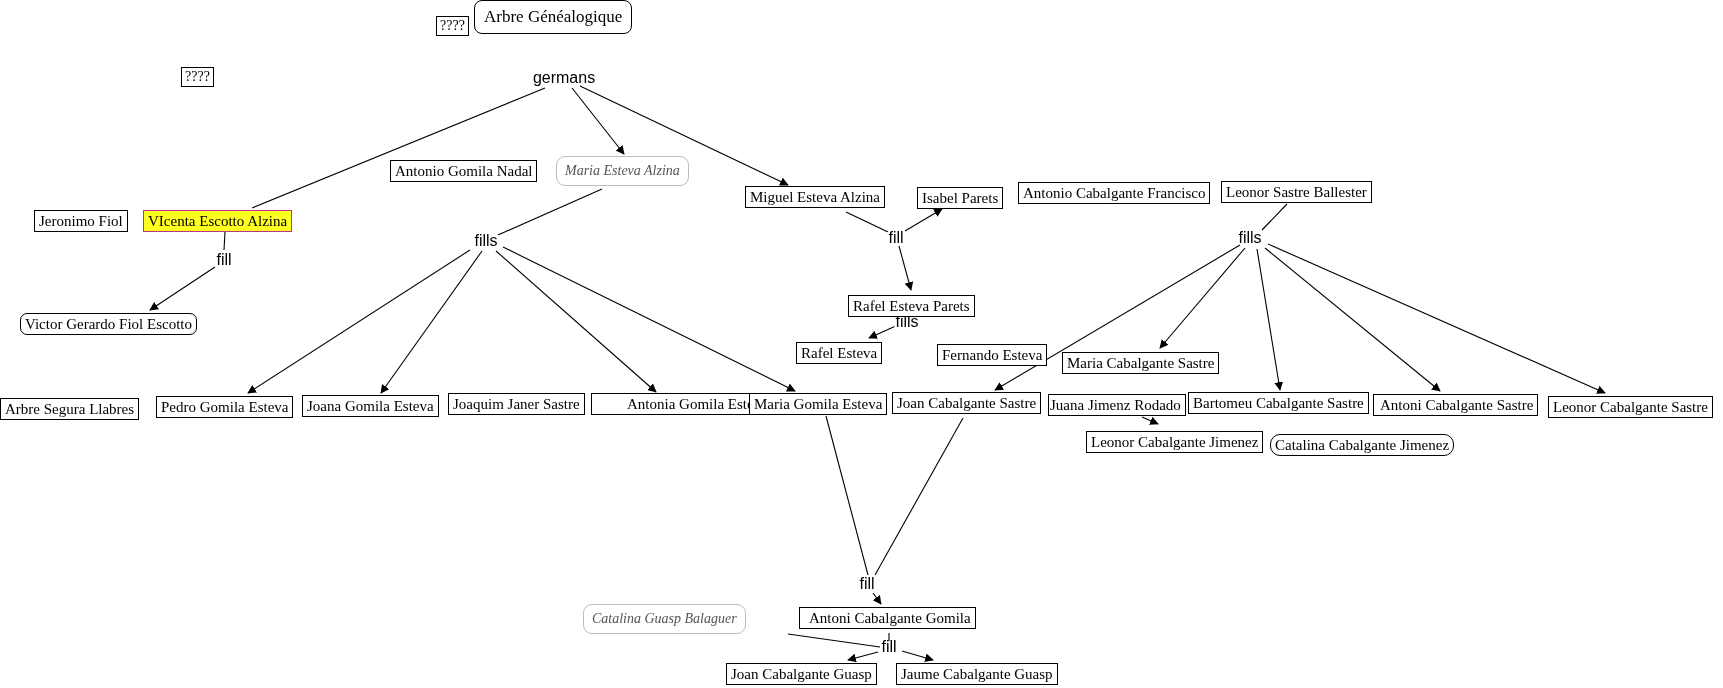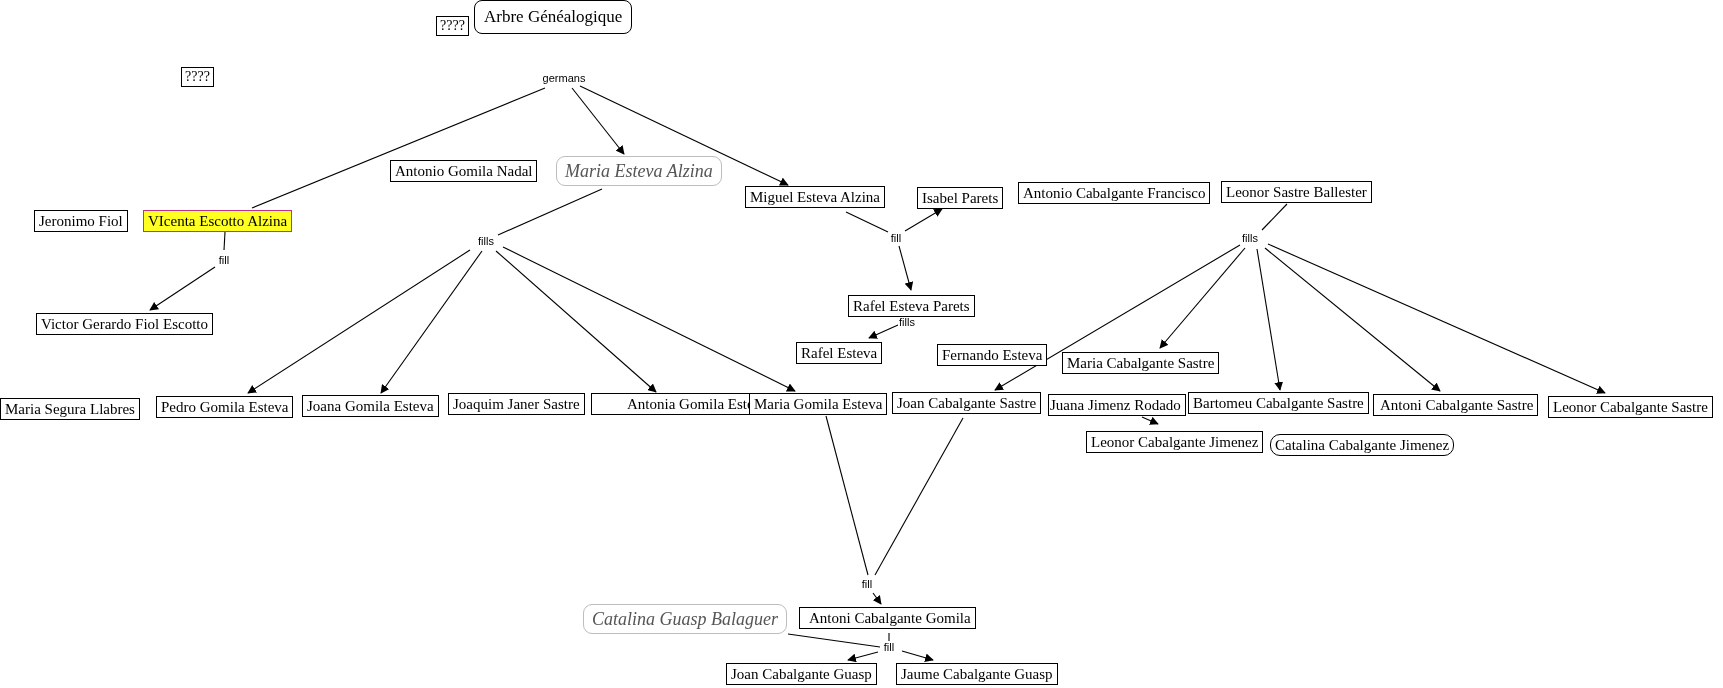--- a/index.html
+++ b/index.html
@@ -1,23 +1,23 @@
 <!DOCTYPE html>
 <html><head>
 <meta charset="utf-8">
 <style>
   html, body { margin:0; padding:0; background:#ffffff; }
   body { width:1723px; height:688px; position:relative; overflow:hidden; font-family:"Liberation Serif", serif; }
   #edges { position:absolute; left:0; top:0; width:1723px; height:688px; }
   .node { position:absolute; box-sizing:border-box; border:1px solid #000; background:#fff; color:#000;
           font-family:"Liberation Serif", serif; font-size:15px; line-height:18px; padding:1px 4px; white-space:nowrap; cursor:pointer; }
-  .node.gray { border:1px solid #bdbdbd; border-radius:9px; color:#555; font-style:italic; font-size:18px; line-height:22px; padding:3px 8px; }
+  .node.gray { border:1px solid #bdbdbd; border-radius:9px; color:#555; font-style:italic; font-size:14px; line-height:22px; padding:3px 8px; }
   .node.title { border:1px solid #000; border-radius:8px; font-size:17px; line-height:24px; padding:4px 9px; }
   .node.hl { background:#ffff22; border:1px solid #c0308c; }
-  .lbl { position:absolute; font-family:"Liberation Sans", sans-serif; font-size:11px; color:#000; background:#fff; padding:0 1px; line-height:12px; transform:translate(-50%,-50%); white-space:nowrap; }
+  .lbl { position:absolute; font-family:"Liberation Sans", sans-serif; font-size:16px; color:#000; background:#fff; padding:0 1px; line-height:12px; transform:translate(-50%,-50%); white-space:nowrap; }
 </style>
 </head>
 <body>
 
 <svg id="edges" xmlns="http://www.w3.org/2000/svg">
   <defs>
     <marker id="arr" viewBox="0 0 10 10" refX="9" refY="5" markerWidth="8" markerHeight="8" orient="auto-start-reverse">
       <path d="M0,0 L10,5 L0,10 z" fill="#000"></path>
     </marker>
   </defs>
@@ -70,35 +70,35 @@
 <span class="lbl" style="left:1250px;top:238px;">fills</span>
 <span class="lbl" style="left:867px;top:584px;">fill</span>
 <span class="lbl" style="left:889px;top:647px;">fill</span>
 
 <div class="node" style="left:436px;top:16px;font-size:14px;padding:0 3px;">????</div>
 <div class="node title" style="left:474px;top:0px;">Arbre Généalogique</div>
 <div class="node" style="left:181px;top:67px;font-size:14px;padding:0 3px;">????</div>
 
 <div class="node" style="left:34px;top:210px;">Jeronimo Fiol</div>
 <div class="node hl" style="left:143px;top:210px;">VIcenta Escotto Alzina</div>
-<div class="node" style="left:36px;top:313px;">Victor Gerardo Fiol Escotto</div>
+<div class="node" style="left:20px;top:313px;border-radius:7px;">Victor Gerardo Fiol Escotto</div>
 
 <div class="node" style="left:390px;top:160px;">Antonio Gomila Nadal</div>
 <div class="node gray" style="left:556px;top:156px;">Maria Esteva Alzina</div>
 <div class="node" style="left:745px;top:186px;">Miguel Esteva Alzina</div>
 <div class="node" style="left:917px;top:187px;">Isabel Parets</div>
 <div class="node" style="left:848px;top:295px;">Rafel Esteva Parets</div>
 <div class="node" style="left:796px;top:342px;">Rafel Esteva</div>
 
 <div class="node" style="left:1018px;top:182px;">Antonio Cabalgante Francisco</div>
 <div class="node" style="left:1221px;top:181px;">Leonor Sastre Ballester</div>
 <div class="node" style="left:937px;top:344px;">Fernando Esteva</div>
 <div class="node" style="left:1062px;top:352px;font-family:Liberation Serif, serif;">Maria Cabalgante Sastre</div>
 
-<div class="node" style="left:0px;top:398px;">Maria Segura Llabres</div>
+<div class="node" style="left:0px;top:398px;">Arbre Segura Llabres</div>
 <div class="node" style="left:156px;top:396px;text-align:center;">Pedro Gomila Esteva</div>
 <div class="node" style="left:302px;top:395px;">Joana Gomila Esteva</div>
 <div class="node" style="left:448px;top:393px;">Joaquim Janer Sastre</div>
 <div class="node" style="left:591px;top:393px;padding-left:35px;">Antonia Gomila Esteva</div>
 <div class="node" style="left:749px;top:393px;">Maria Gomila Esteva</div>
 <div class="node" style="left:892px;top:392px;">Joan Cabalgante Sastre</div>
 <div class="node" style="left:1048px;top:394px;padding-left:1px;">Juana Jimenz Rodado</div>
 <div class="node" style="left:1188px;top:392px;">Bartomeu Cabalgante Sastre</div>
 <div class="node" style="left:1373px;top:394px;padding-left:6px;">Antoni Cabalgante Sastre</div>
 <div class="node" style="left:1548px;top:396px;">Leonor Cabalgante Sastre</div>

